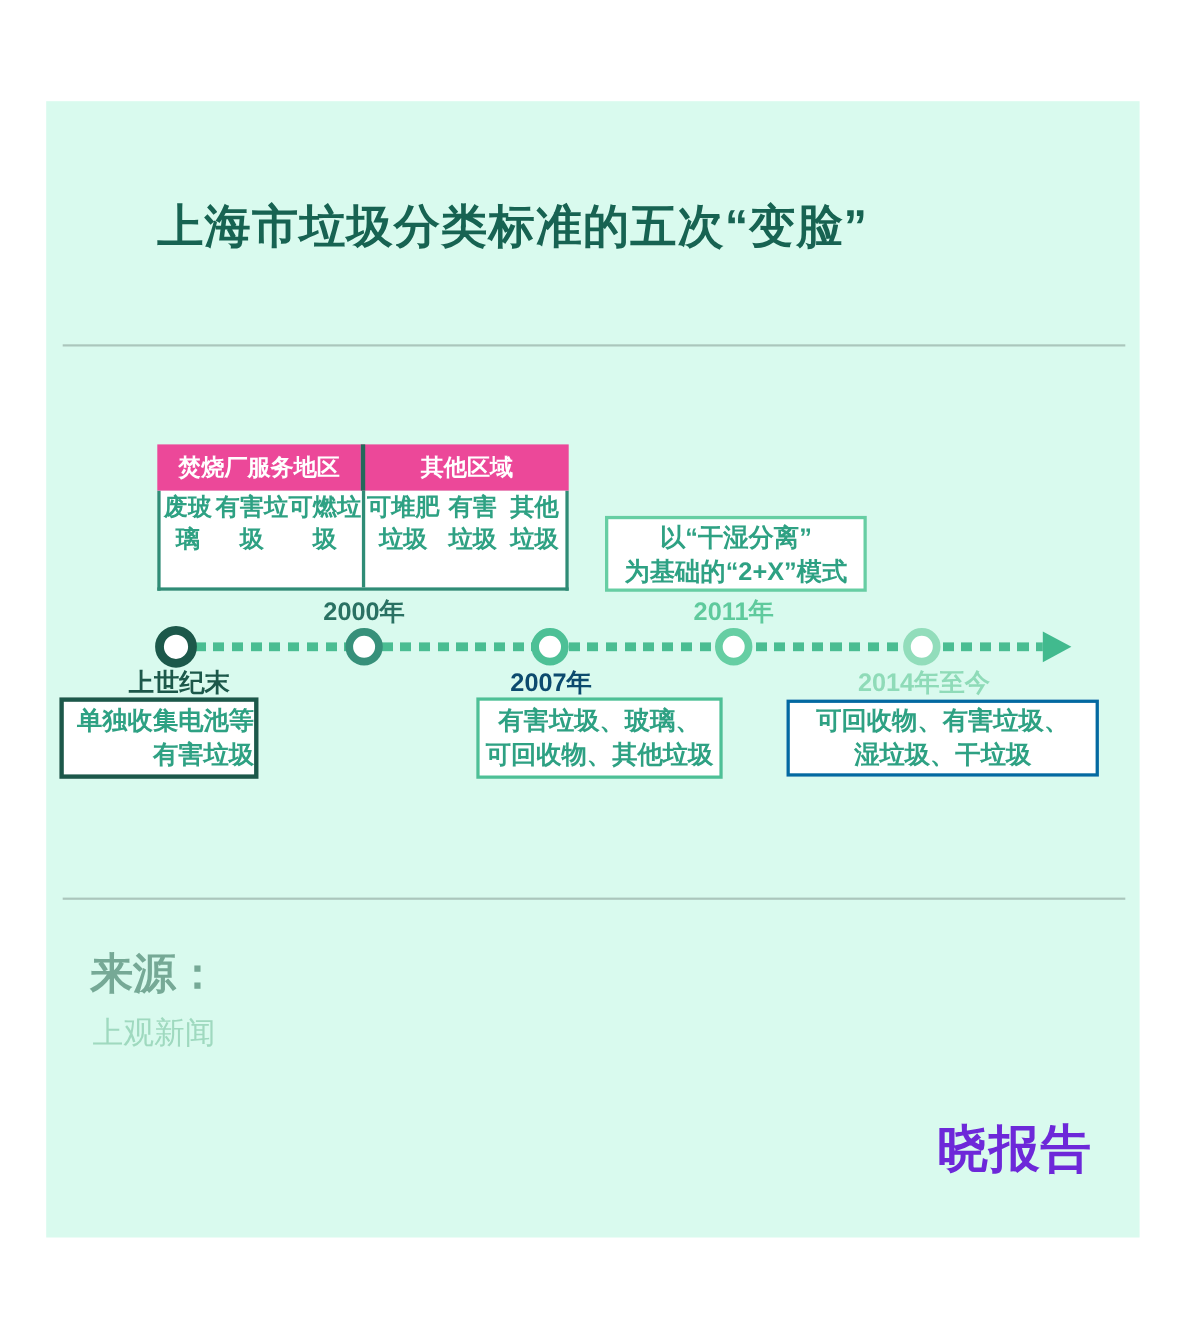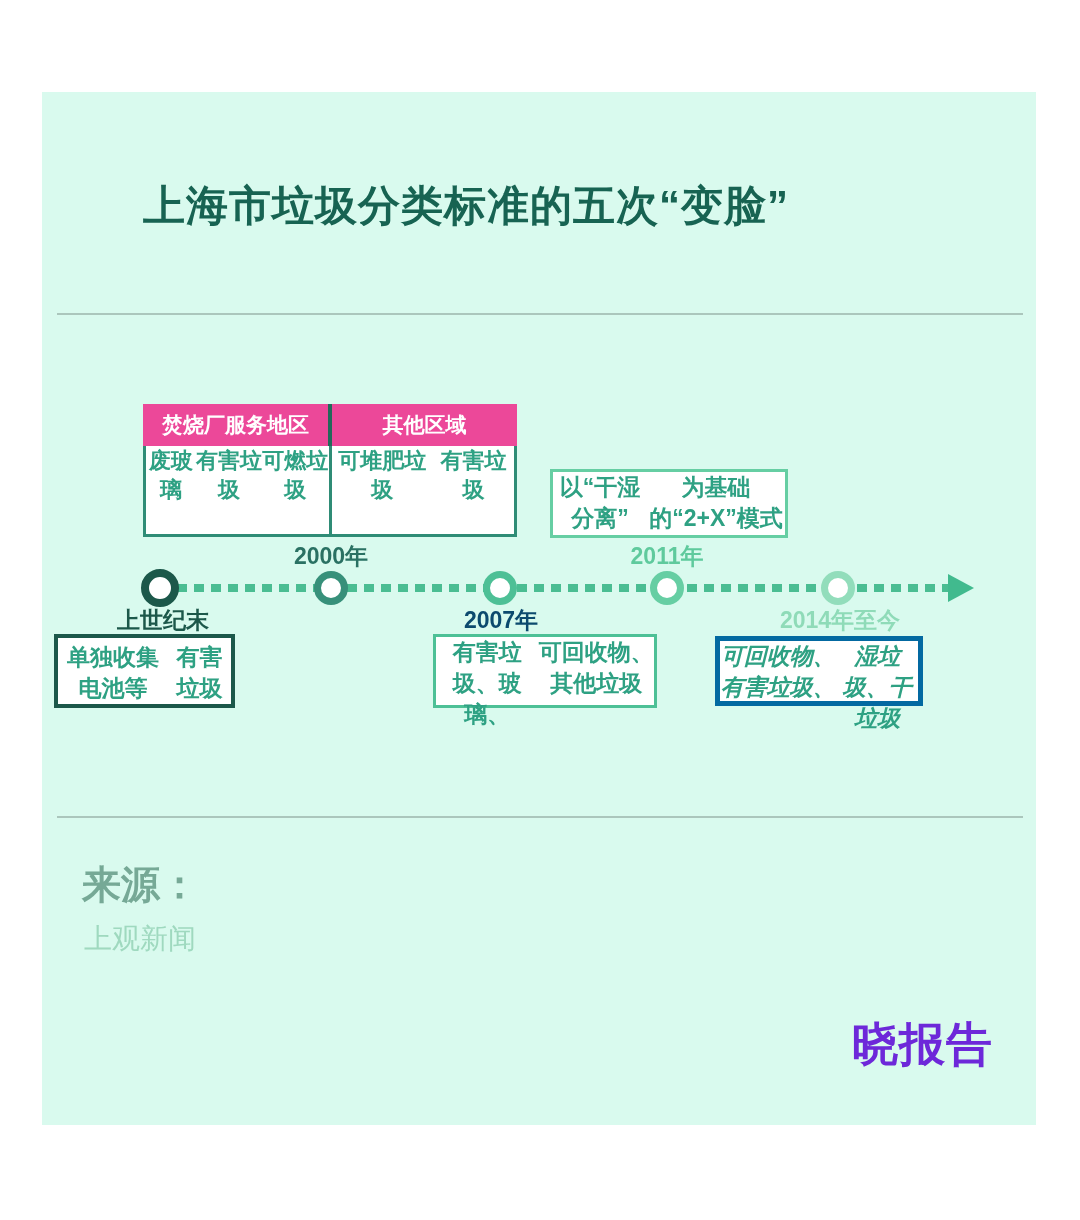--- a/index.html
+++ b/index.html
@@ -31,27 +31,27 @@
   }
   .gcell{
     flex:1;display:flex;justify-content:center;text-align:center;
     color:#2EA183;font-weight:700;font-size:22px;line-height:29px;
   }
   .gcell + .gcell{border-left:3px solid #2F8C76;}
 
   
   .note{
     position:absolute;background:#ffffff;box-sizing:border-box;
-    display:flex;flex-direction:row;justify-content:center;text-align:center;
+    display:flex;flex-direction:column;justify-content:center;text-align:center;
     color:#2EA183;font-weight:700;font-size:23px;line-height:31px;
   }
   .note.b1{left:54px;top:634px;width:181px;height:74px;border:4px solid #1C584A;align-items:flex-end;}
   .note.b3{left:389px;top:634px;width:224px;height:74px;border:3px solid #4DC096;margin-left:44px;}
   .note.b4{left:550px;top:469px;width:238px;height:69px;border:3px solid #66CEA3;}
-  .note.b5{left:715px;top:636px;width:208px;height:70px;border:5px solid #0369a1;font-style:italic;}
+  .note.b5{left:715px;top:636px;width:284px;height:70px;border:3px solid #0369a1;}
 
   
   .tl-line{
     position:absolute;left:160px;top:584px;width:788px;height:8px;z-index:1;
     background:repeating-linear-gradient(90deg,#4ABD92 0 10px,transparent 10px 17px);
   }
   .tl-arrow{
     position:absolute;left:948px;top:574px;width:0;height:0;z-index:1;
     border-left:26px solid #41BA8E;border-top:14px solid transparent;border-bottom:14px solid transparent;
   }
@@ -101,20 +101,21 @@
   </div>
   <div class="gbody-row">
     <div class="gcell">
       <div>废玻璃</div>
       <div>有害垃圾</div>
       <div>可燃垃圾</div>
     </div>
     <div class="gcell">
       <div>可堆肥垃圾</div>
       <div>有害垃圾</div>
+      <div>其他垃圾</div>
     </div>
   </div>
 </div>
 
 <div class="note b4">
   <div>以“干湿分离”</div>
   <div>为基础的“2+X”模式</div>
 </div>
 
 <div class="tl-line"></div>

